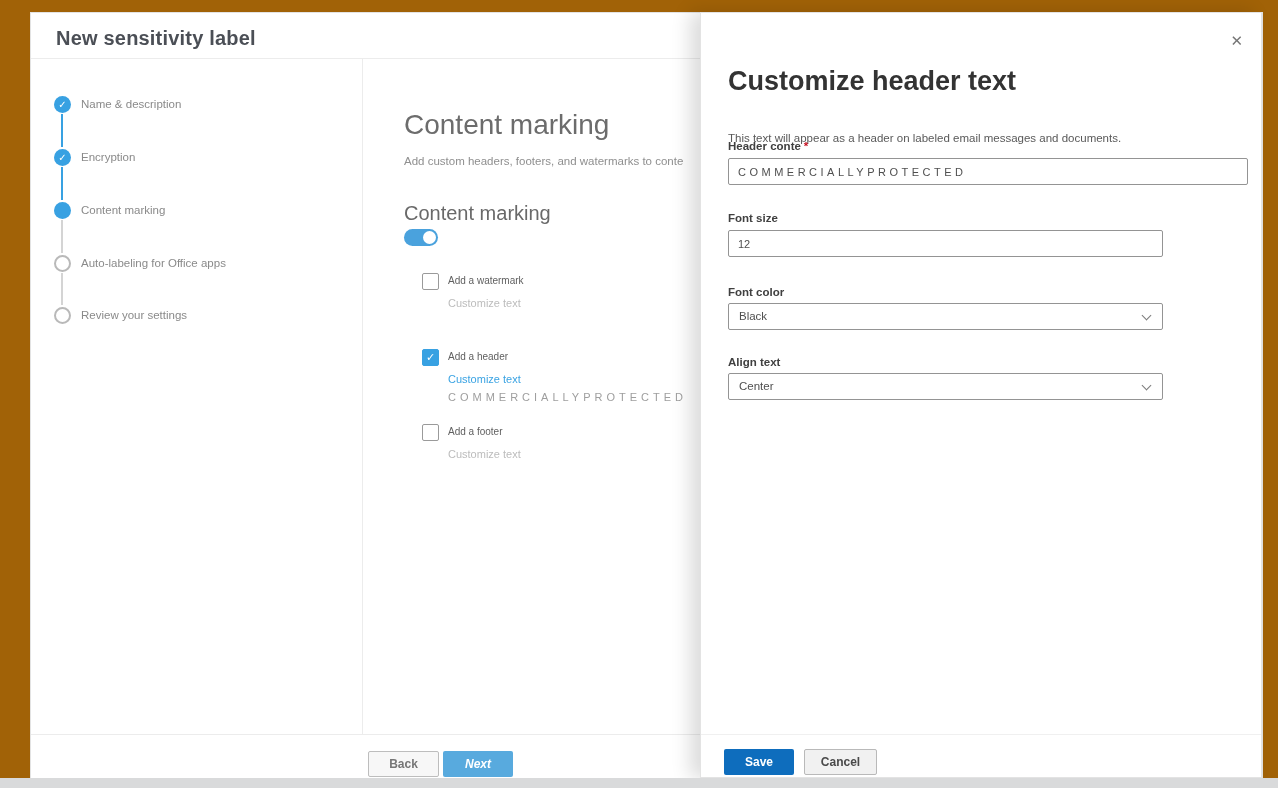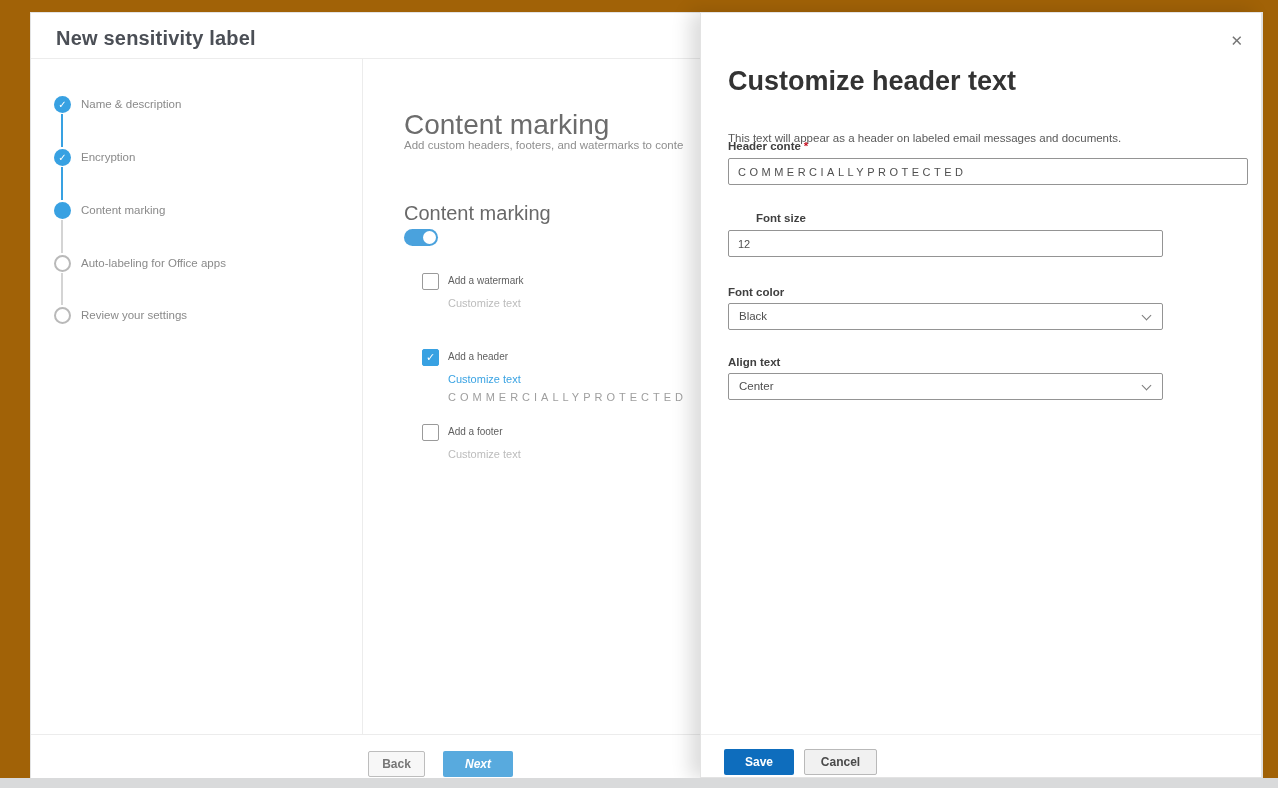--- a/index.html
+++ b/index.html
@@ -24,21 +24,21 @@
   .dot.done i { font-style:normal; color:#fff; font-size:10px; line-height:1; }
   .dot.current { background:var(--accent-blue,#38a1e2); }
   .dot.todo { background:#fff; border:2px solid #b9b9b9; }
   .step-label { position:absolute; left:50px; top:2px; font-size:11.5px; color:#8a8a8a; white-space:nowrap; }
   .conn { position:absolute; left:30px; width:2px; }
   .conn.blue { background:var(--accent-blue,#38a1e2); }
   .conn.gray { background:#d4d4d4; }
 
   
   .main-title { position:absolute; left:373px; top:96px; font-size:28px; font-weight:400; color:#6c6c6c; }
-  .main-subtitle { position:absolute; left:373px; top:126px; font-size:11.5px; color:#8f8f8f; white-space:nowrap; }
+  .main-subtitle { position:absolute; left:373px; top:142px; font-size:11.5px; color:#8f8f8f; white-space:nowrap; }
   .section-title { position:absolute; left:373px; top:189px; font-size:20px; font-weight:400; color:#696969; }
   .toggle { position:absolute; left:373px; top:216px; width:34px; height:17px; border-radius:9px;
     background:#999; cursor:pointer; }
   .toggle.on { background:var(--toggle-blue,#4aa2dd); }
   .knob { position:absolute; top:2px; right:2px; width:13px; height:13px; border-radius:50%; background:#fff; }
 
   .option { position:absolute; left:391px; }
   .cb { position:absolute; left:0; top:0; width:17px; height:17px; border:1px solid #9a9a9a;
     border-radius:2px; background:#fff; cursor:pointer; display:flex; align-items:center; justify-content:center; }
   .option.checked .cb { background:var(--accent-blue,#38a1e2); border-color:var(--accent-blue,#38a1e2); }
@@ -47,21 +47,21 @@
   .opt-label { position:absolute; left:26px; top:2px; font-size:10px; color:#5f5f5f; white-space:nowrap; }
   .customize-link { position:absolute; left:26px; top:24px; font-size:11px; color:#bcbcbc; white-space:nowrap; }
   .option.checked .customize-link { color:var(--link-blue,#3aa3e3); cursor:pointer; }
   .opt-value { position:absolute; left:26px; top:42px; font-size:11px; color:#9e9e9e;
     letter-spacing:4px; white-space:nowrap; }
 
   .main-footer { position:absolute; left:0; top:721px; width:100%; height:44px; border-top:1px solid #ececec; background:#fff; }
   .btn { position:absolute; height:26px; font-size:12px; font-weight:700; border-radius:2px;
     display:flex; align-items:center; justify-content:center; cursor:pointer;
     font-family:"Liberation Sans","DejaVu Sans",sans-serif; }
-  .btn-back { left:337px; top:16px; width:57px; background:#f7f7f7; border:1px solid #bdbdbd; color:#767676; }
+  .btn-back { left:337px; top:16px; width:71px; background:#f7f7f7; border:1px solid #bdbdbd; color:#767676; }
   .btn-next { left:412px; top:16px; width:70px; background:var(--next-blue,#58aade); border:none; color:#fff;font-style:italic; }
 
   
   .panel { position:absolute; left:700px; top:12px; width:562px; height:766px; background:#fff;
     border:1px solid #e3e3e3; box-shadow:-10px 0 18px rgba(0,0,0,0.14); }
   .panel-close { position:absolute; right:18px; top:20px; font-size:15px; color:#767676;
     cursor:pointer; line-height:1; }
   .panel-title { position:absolute; left:27px; top:53px; font-size:27px; font-weight:700; color:#333; }
   .panel-desc { position:absolute; left:27px; top:101px; font-size:11.5px; color:#595959; white-space:nowrap;margin-top:18px; }
   .f-label { position:absolute; left:27px; font-size:11.5px; font-weight:700; color:#404040; white-space:nowrap; }
@@ -163,21 +163,21 @@
   <aside class="panel">
     <span class="panel-close">✕</span>
     <div class="panel-title">Customize header text</div>
     <div class="panel-desc">This text will appear as a header on labeled email messages and documents.</div>
 
     <div class="f-label" style="top:127px;">
       <span>Header conte</span><span class="req">*</span>
     </div>
     <input class="tinput spaced" style="top: 145px; width: 520px;" value="COMMERCIALLYPROTECTED">
 
-    <div class="f-label" style="top:199px;margin-left:28px;">Font size</div>
+    <div class="f-label" style="top:199px;">Font size</div>
     <input class="tinput" style="top: 217px; width: 435px;" value="12">
 
     <div class="f-label" style="top:273px;">Font color</div>
     <div class="selectbox" style="top:290px;">
       <span class="sel-text">Black</span>
       <span class="chevron"></span>
     </div>
 
     <div class="f-label" style="top:343px;">Align text</div>
     <div class="selectbox" style="top:360px;">

